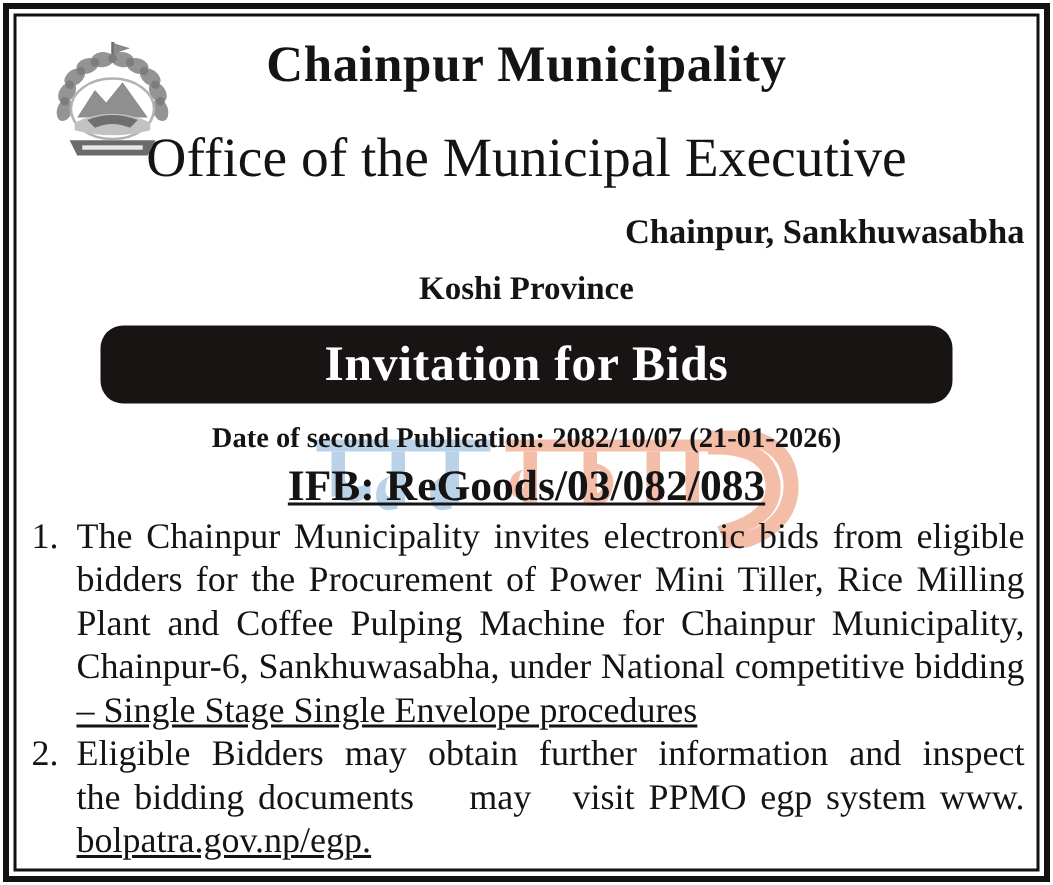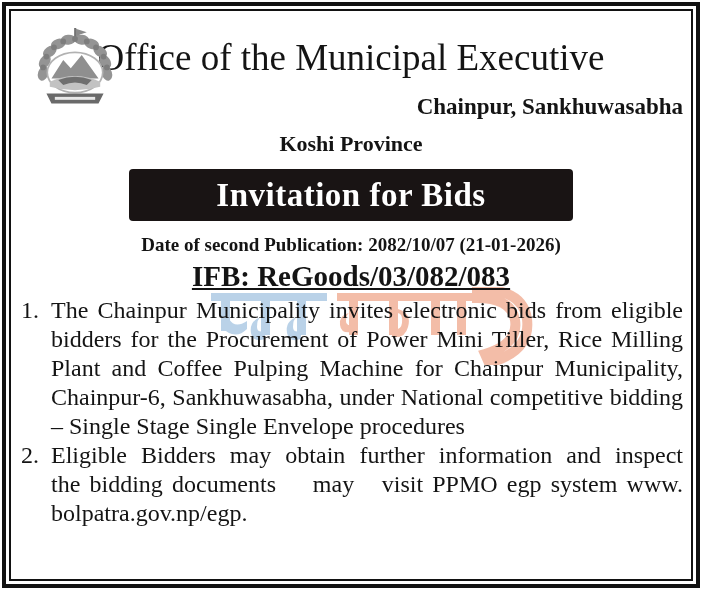--- a/index.html
+++ b/index.html
@@ -47,22 +47,22 @@
     font-weight: bold;
   }
   .h-province {
     margin-top: 11px;
     text-align: center;
     font-size: 22px; line-height: 25px;
     font-weight: bold;
   }
   .banner {
     margin: 13px auto 0 auto;
-    width: 444px; height: 52px;
-    border-radius: 4px;
+    width: 568px; height: 52px;
+    border-radius: 15px;
     display: flex; align-items: center; justify-content: center;
   }
   .banner-title {
     font-size: 33px;
     font-weight: bold;
     letter-spacing: 0.5px;
   }
   .pub-line {
     position: relative; z-index: 1;
     margin-top: 10px;
@@ -103,20 +103,21 @@
   }
   .bid-text { flex: 1; }
   .bid-text .line {
     line-height: 29px;
     text-align: justify;
     text-align-last: justify;
     white-space: nowrap;
   }
   .bid-text .line.last {
     text-align-last: left;
+    text-decoration: underline;
   }
 </style>
 </head>
 <body>
 
 <div class="outer-frame">
   <div class="inner-frame">
 
     <div class="watermark" title="ठेक्का बजार">
       <svg width="330" height="78" viewBox="0 0 330 78">
@@ -182,20 +183,21 @@
           <ellipse cx="50" cy="55" rx="33" ry="24" fill="#ffffff" stroke="#b2b2b2" stroke-width="2"></ellipse>
           <path d="M22 62 L36 40 L45 50 L58 34 L78 62 Z" fill="#8f8f8f"></path>
           <path d="M20 66 Q50 52 80 66 L80 72 Q50 80 20 72 Z" fill="#c2c2c2"></path>
           <path d="M30 64 q20 -8 40 0 l-6 6 q-14 -6 -28 0 z" fill="#6f6f6f"></path>
 
           <path d="M16 80 L84 80 L78 92 L22 92 Z" fill="#6a6a6a"></path>
           <rect x="26" y="84" width="48" height="3.5" fill="#e8e8e8"></rect>
         </svg>
       </div>
 
+      <div class="h-municipality">Chainpur Municipality</div>
 
       <div class="h-office">Office of the Municipal Executive</div>
 
       <div class="h-address">Chainpur, Sankhuwasabha</div>
 
       <div class="h-province">Koshi Province</div>
 
       <div class="banner" id="banner" style="background: rgb(25, 20, 20);">
         <span class="banner-title" id="banner-title" style="color: rgb(255, 255, 255);">Invitation for Bids</span>
       </div>

